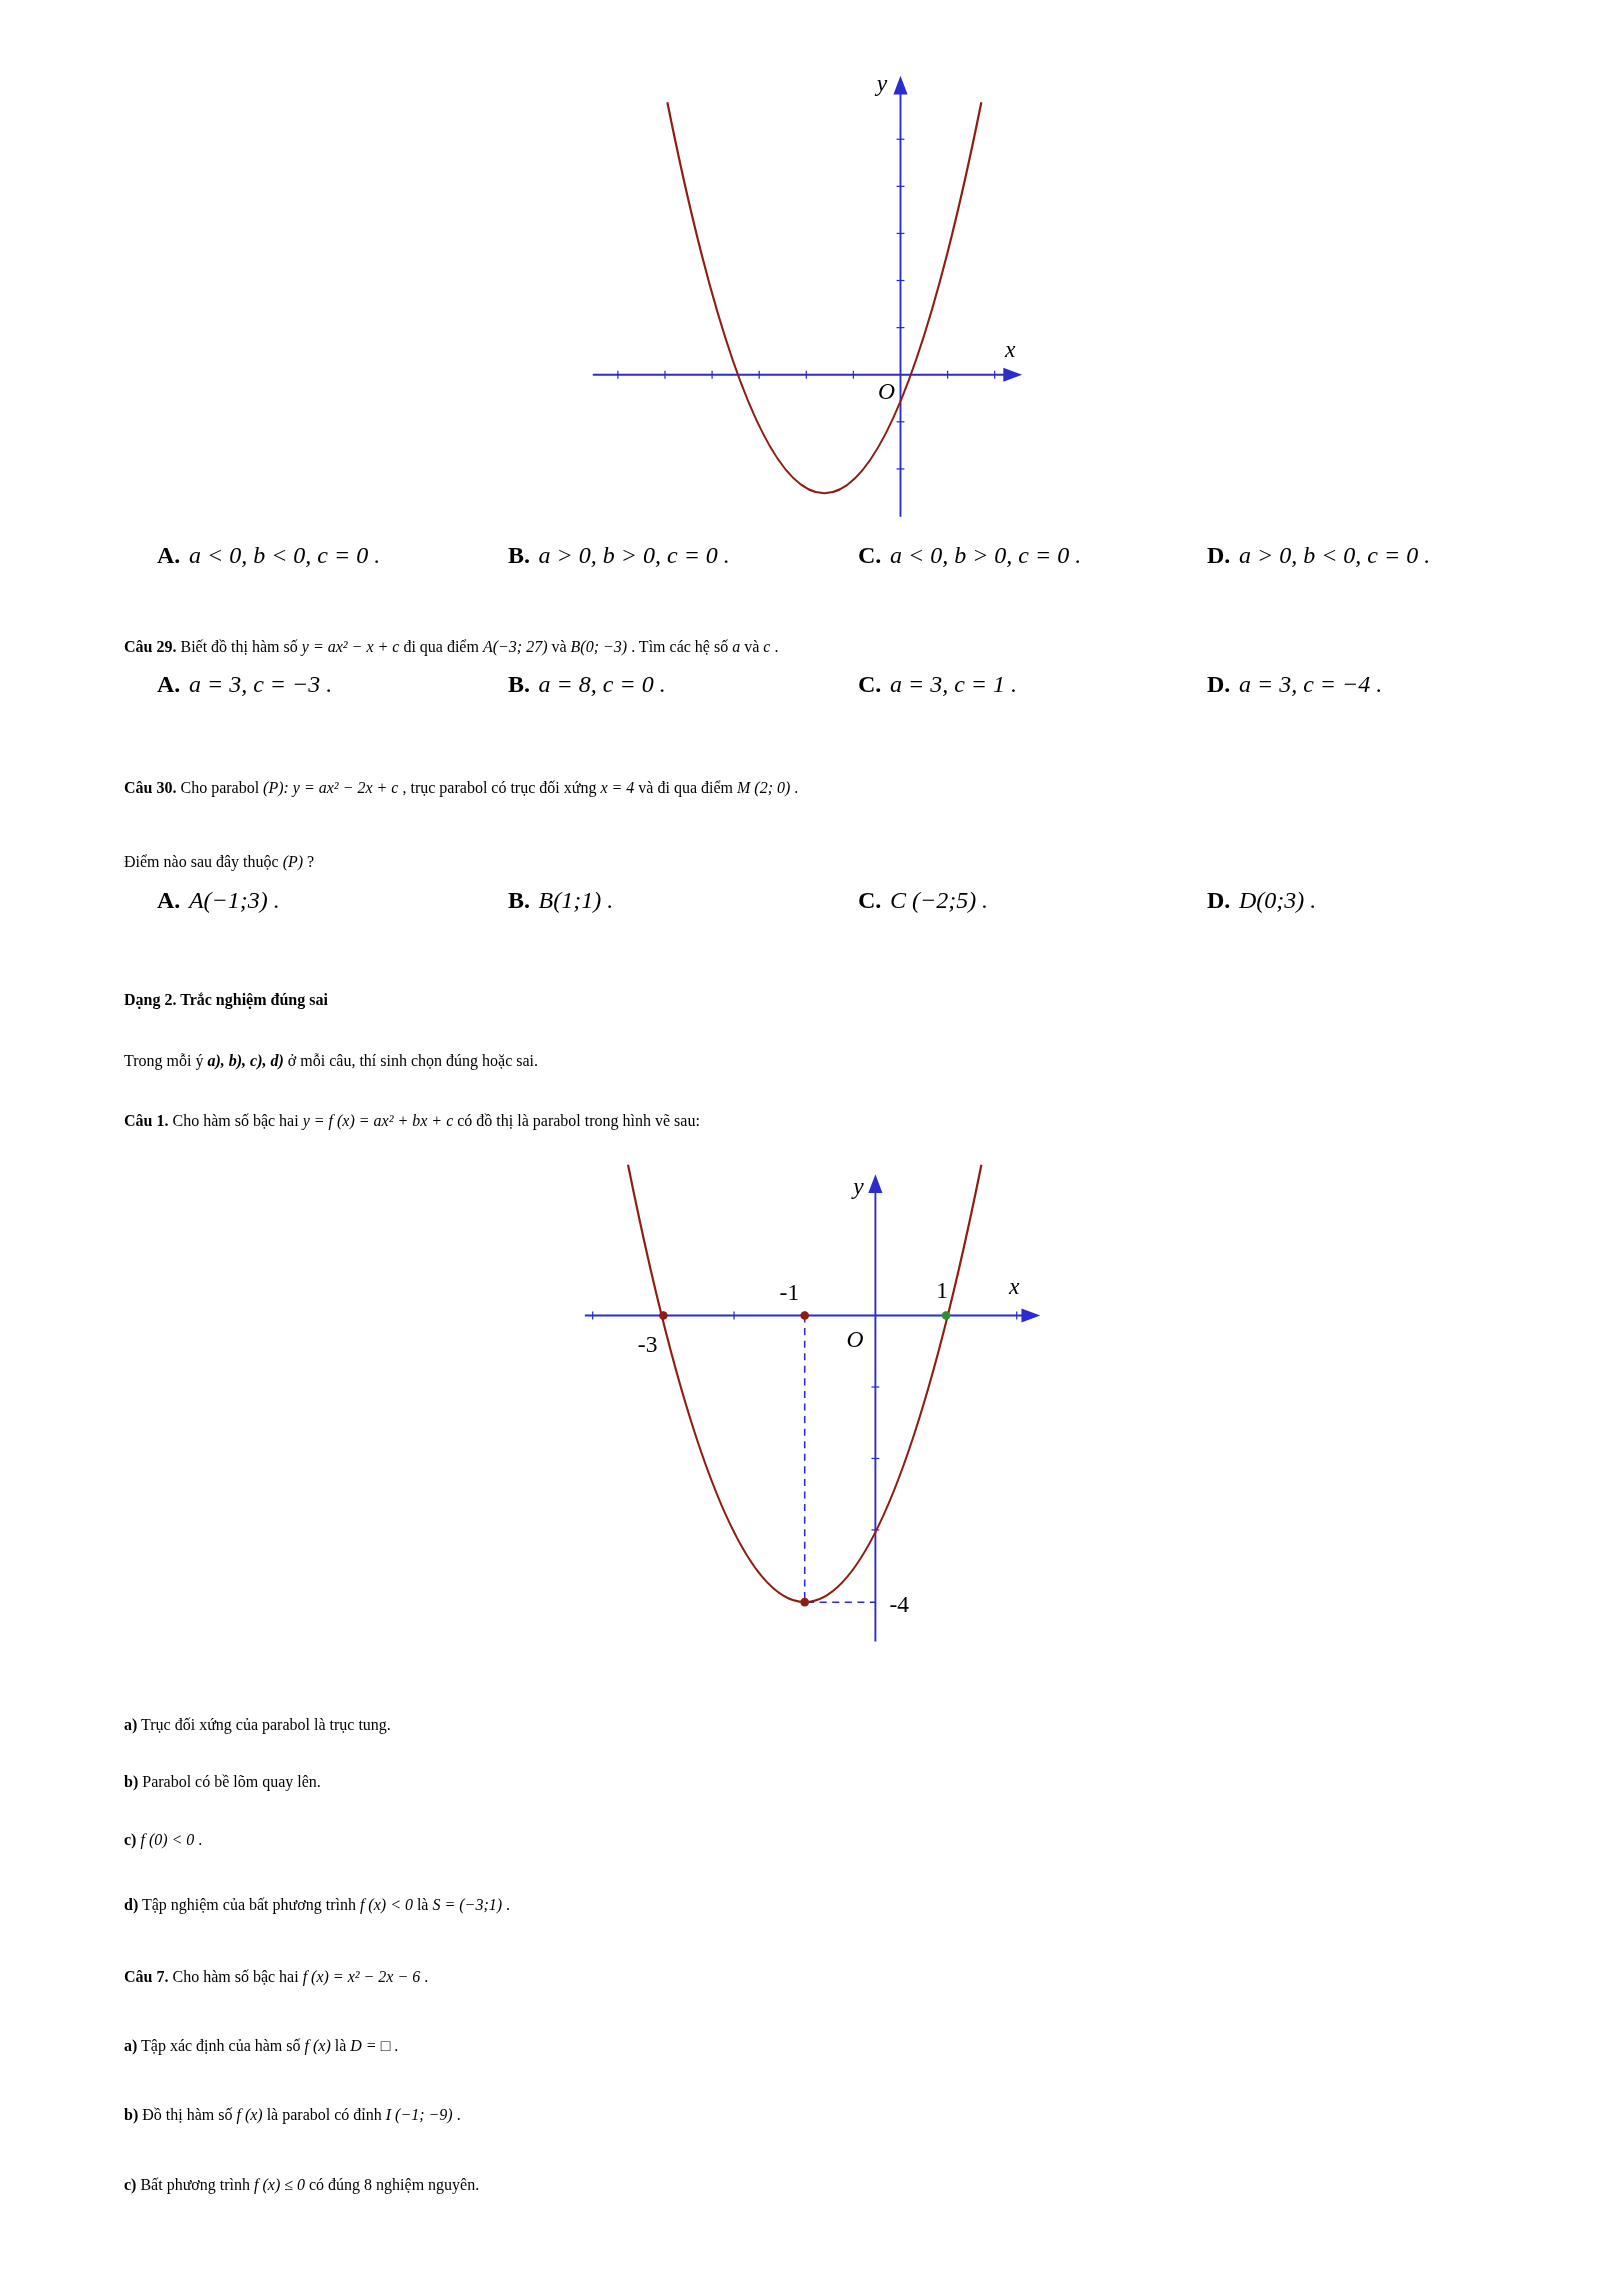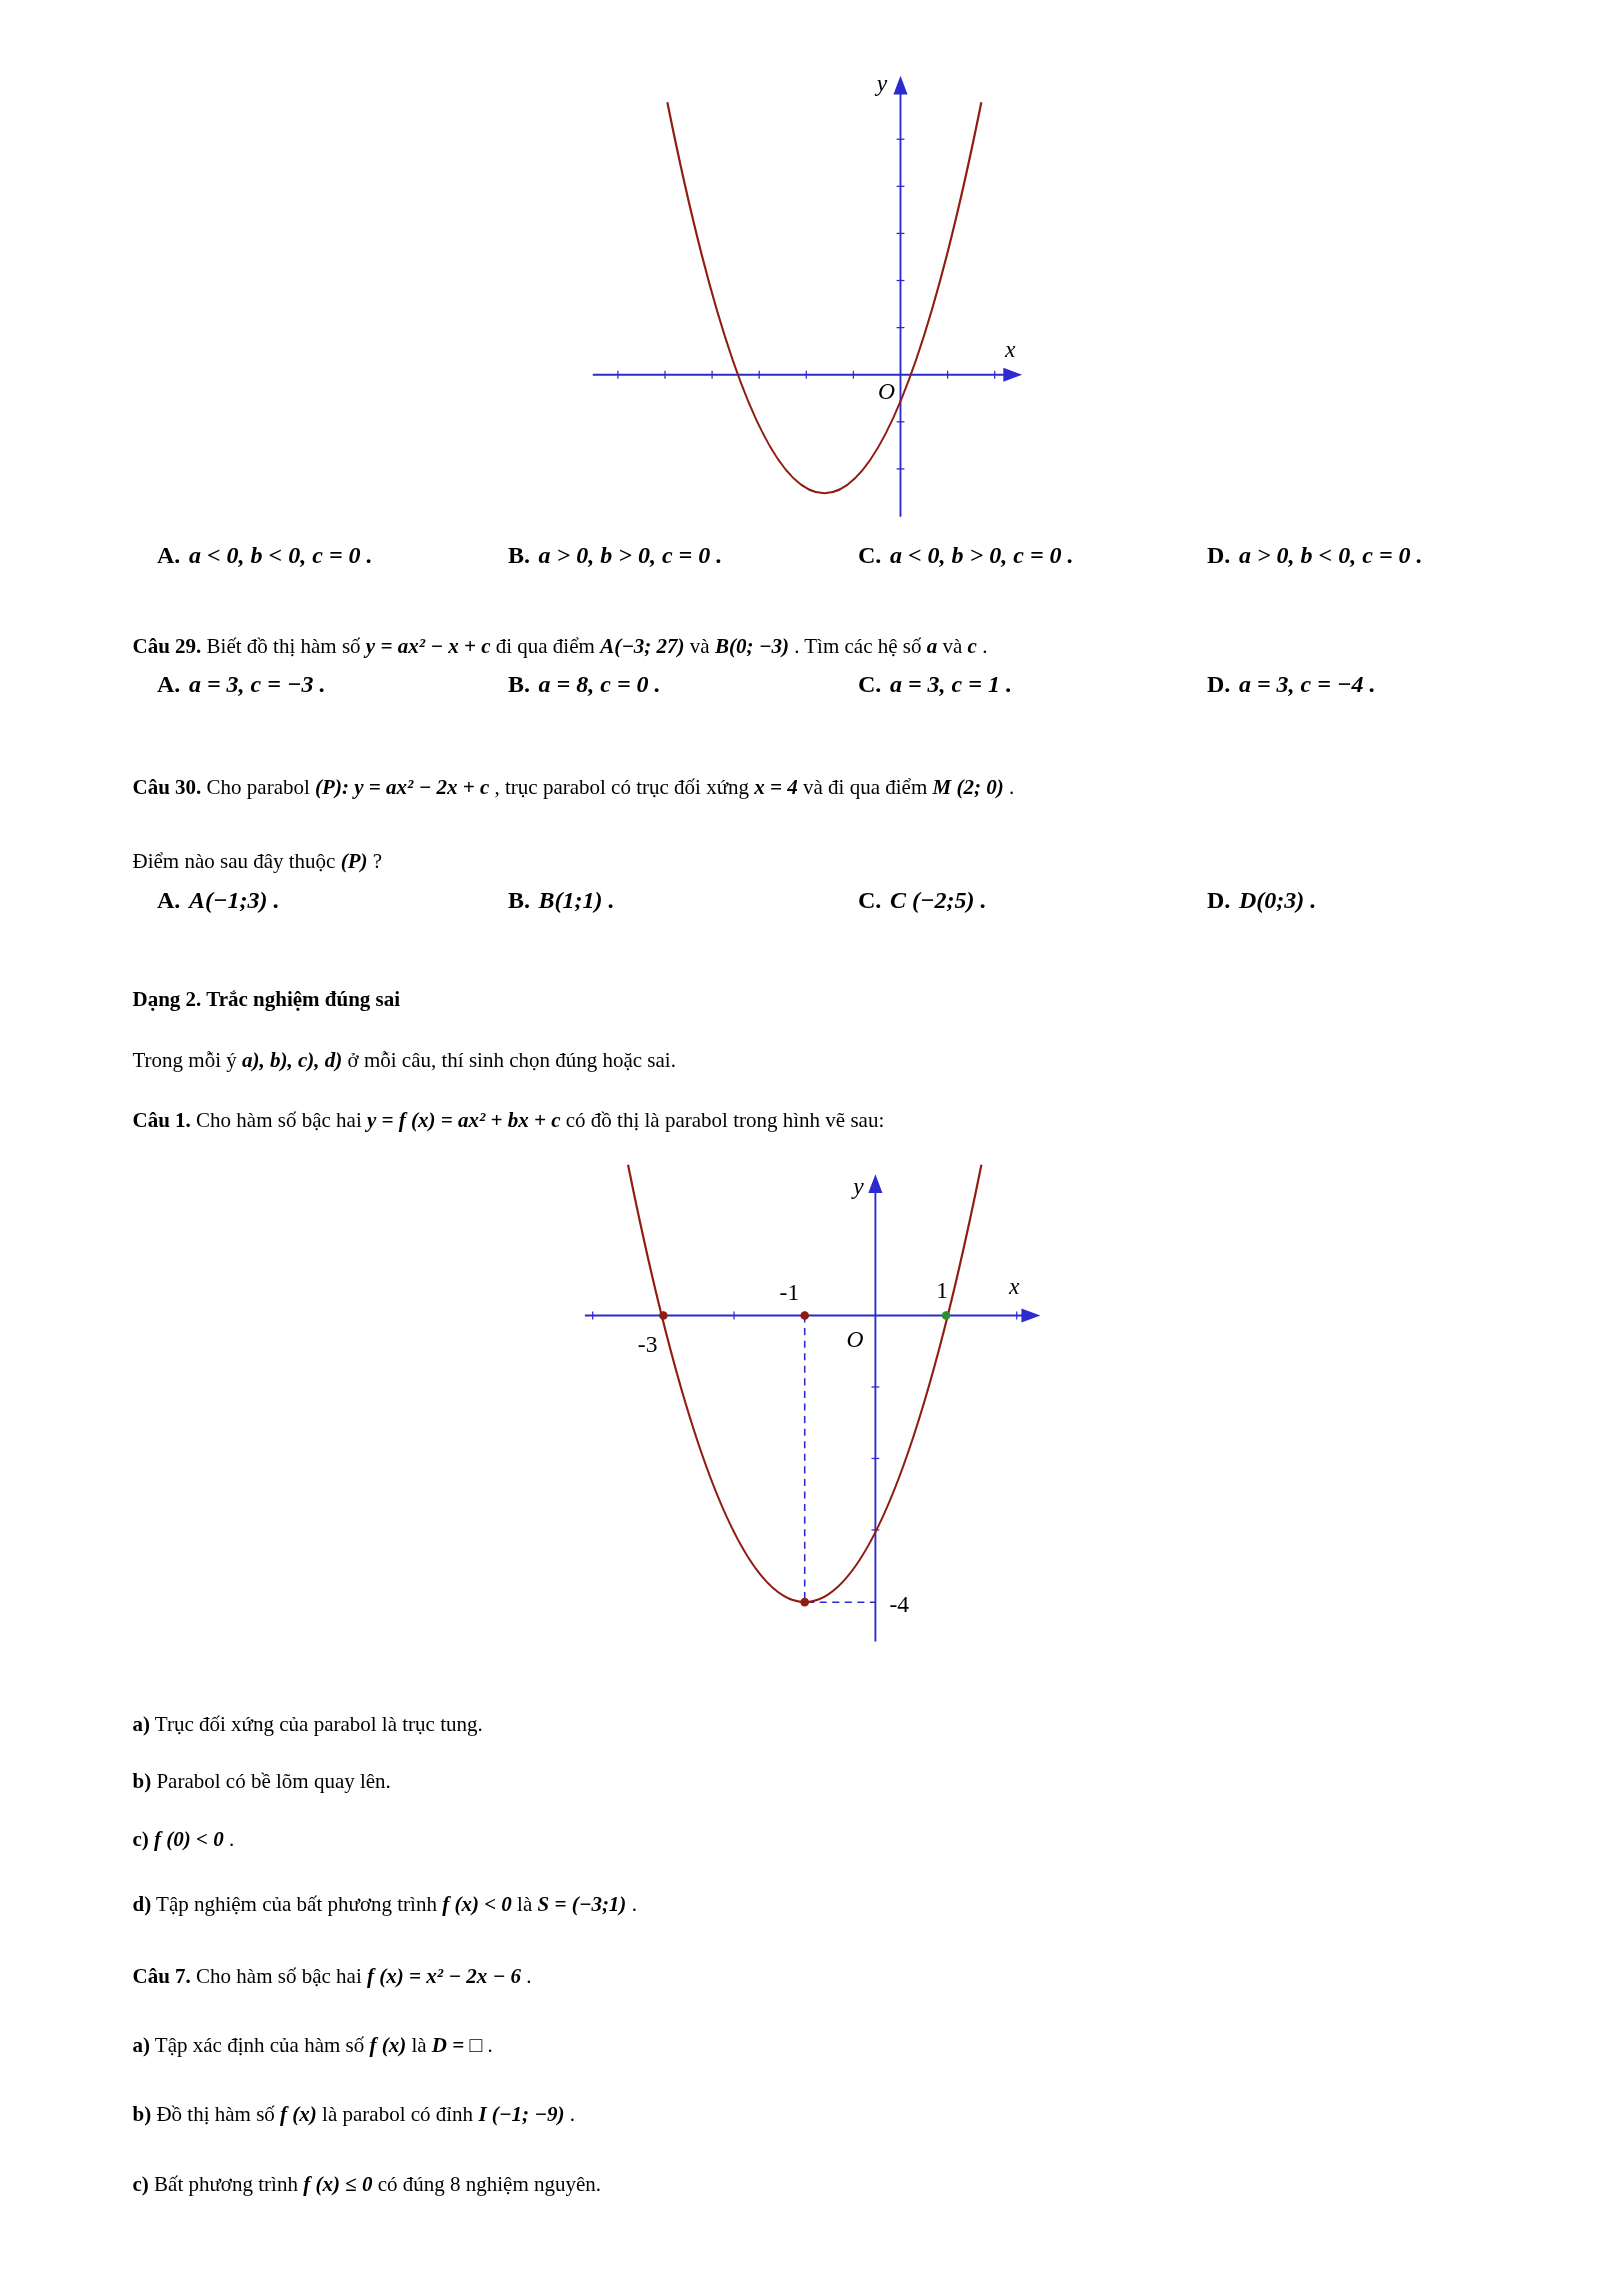--- a/index.html
+++ b/index.html
@@ -1,25 +1,25 @@
 <!DOCTYPE html>
 <html style="font-size:12.6px"><head>
 <meta charset="utf-8">
 <style>
   html,body{margin:0;padding:0;}
   body{
     width:1623px;height:2295px;background:#ffffff;position:relative;
     font-family:"Liberation Serif", serif;color:#000;
   }
   .line{
-    position:absolute;left:122px;width:1421px;
-    font-size:21px;line-height:33px;white-space:pre-wrap;
+    position:absolute;left:116px;width:1421px;
+    font-size:16px;line-height:33px;white-space:pre-wrap;
   }
   .b{font-weight:bold;}
-  .m{font-style:italic;font-weight:bold;}
+  .m{font-style:italic;}
   .i{}
   .bi{font-weight:bold;font-style:italic;}
   .opts{
     position:absolute;left:157px;width:1429px;
     display:grid;grid-template-columns:351px 350px 349px 1fr;
     font-size:24px;line-height:33px;
   }
   .opt{display:flex;gap:8.6px;white-space:pre;}
   svg{position:absolute;overflow:visible;}
   svg text{font-size:30px;font-family:"Liberation Serif", serif;fill:#000;}

